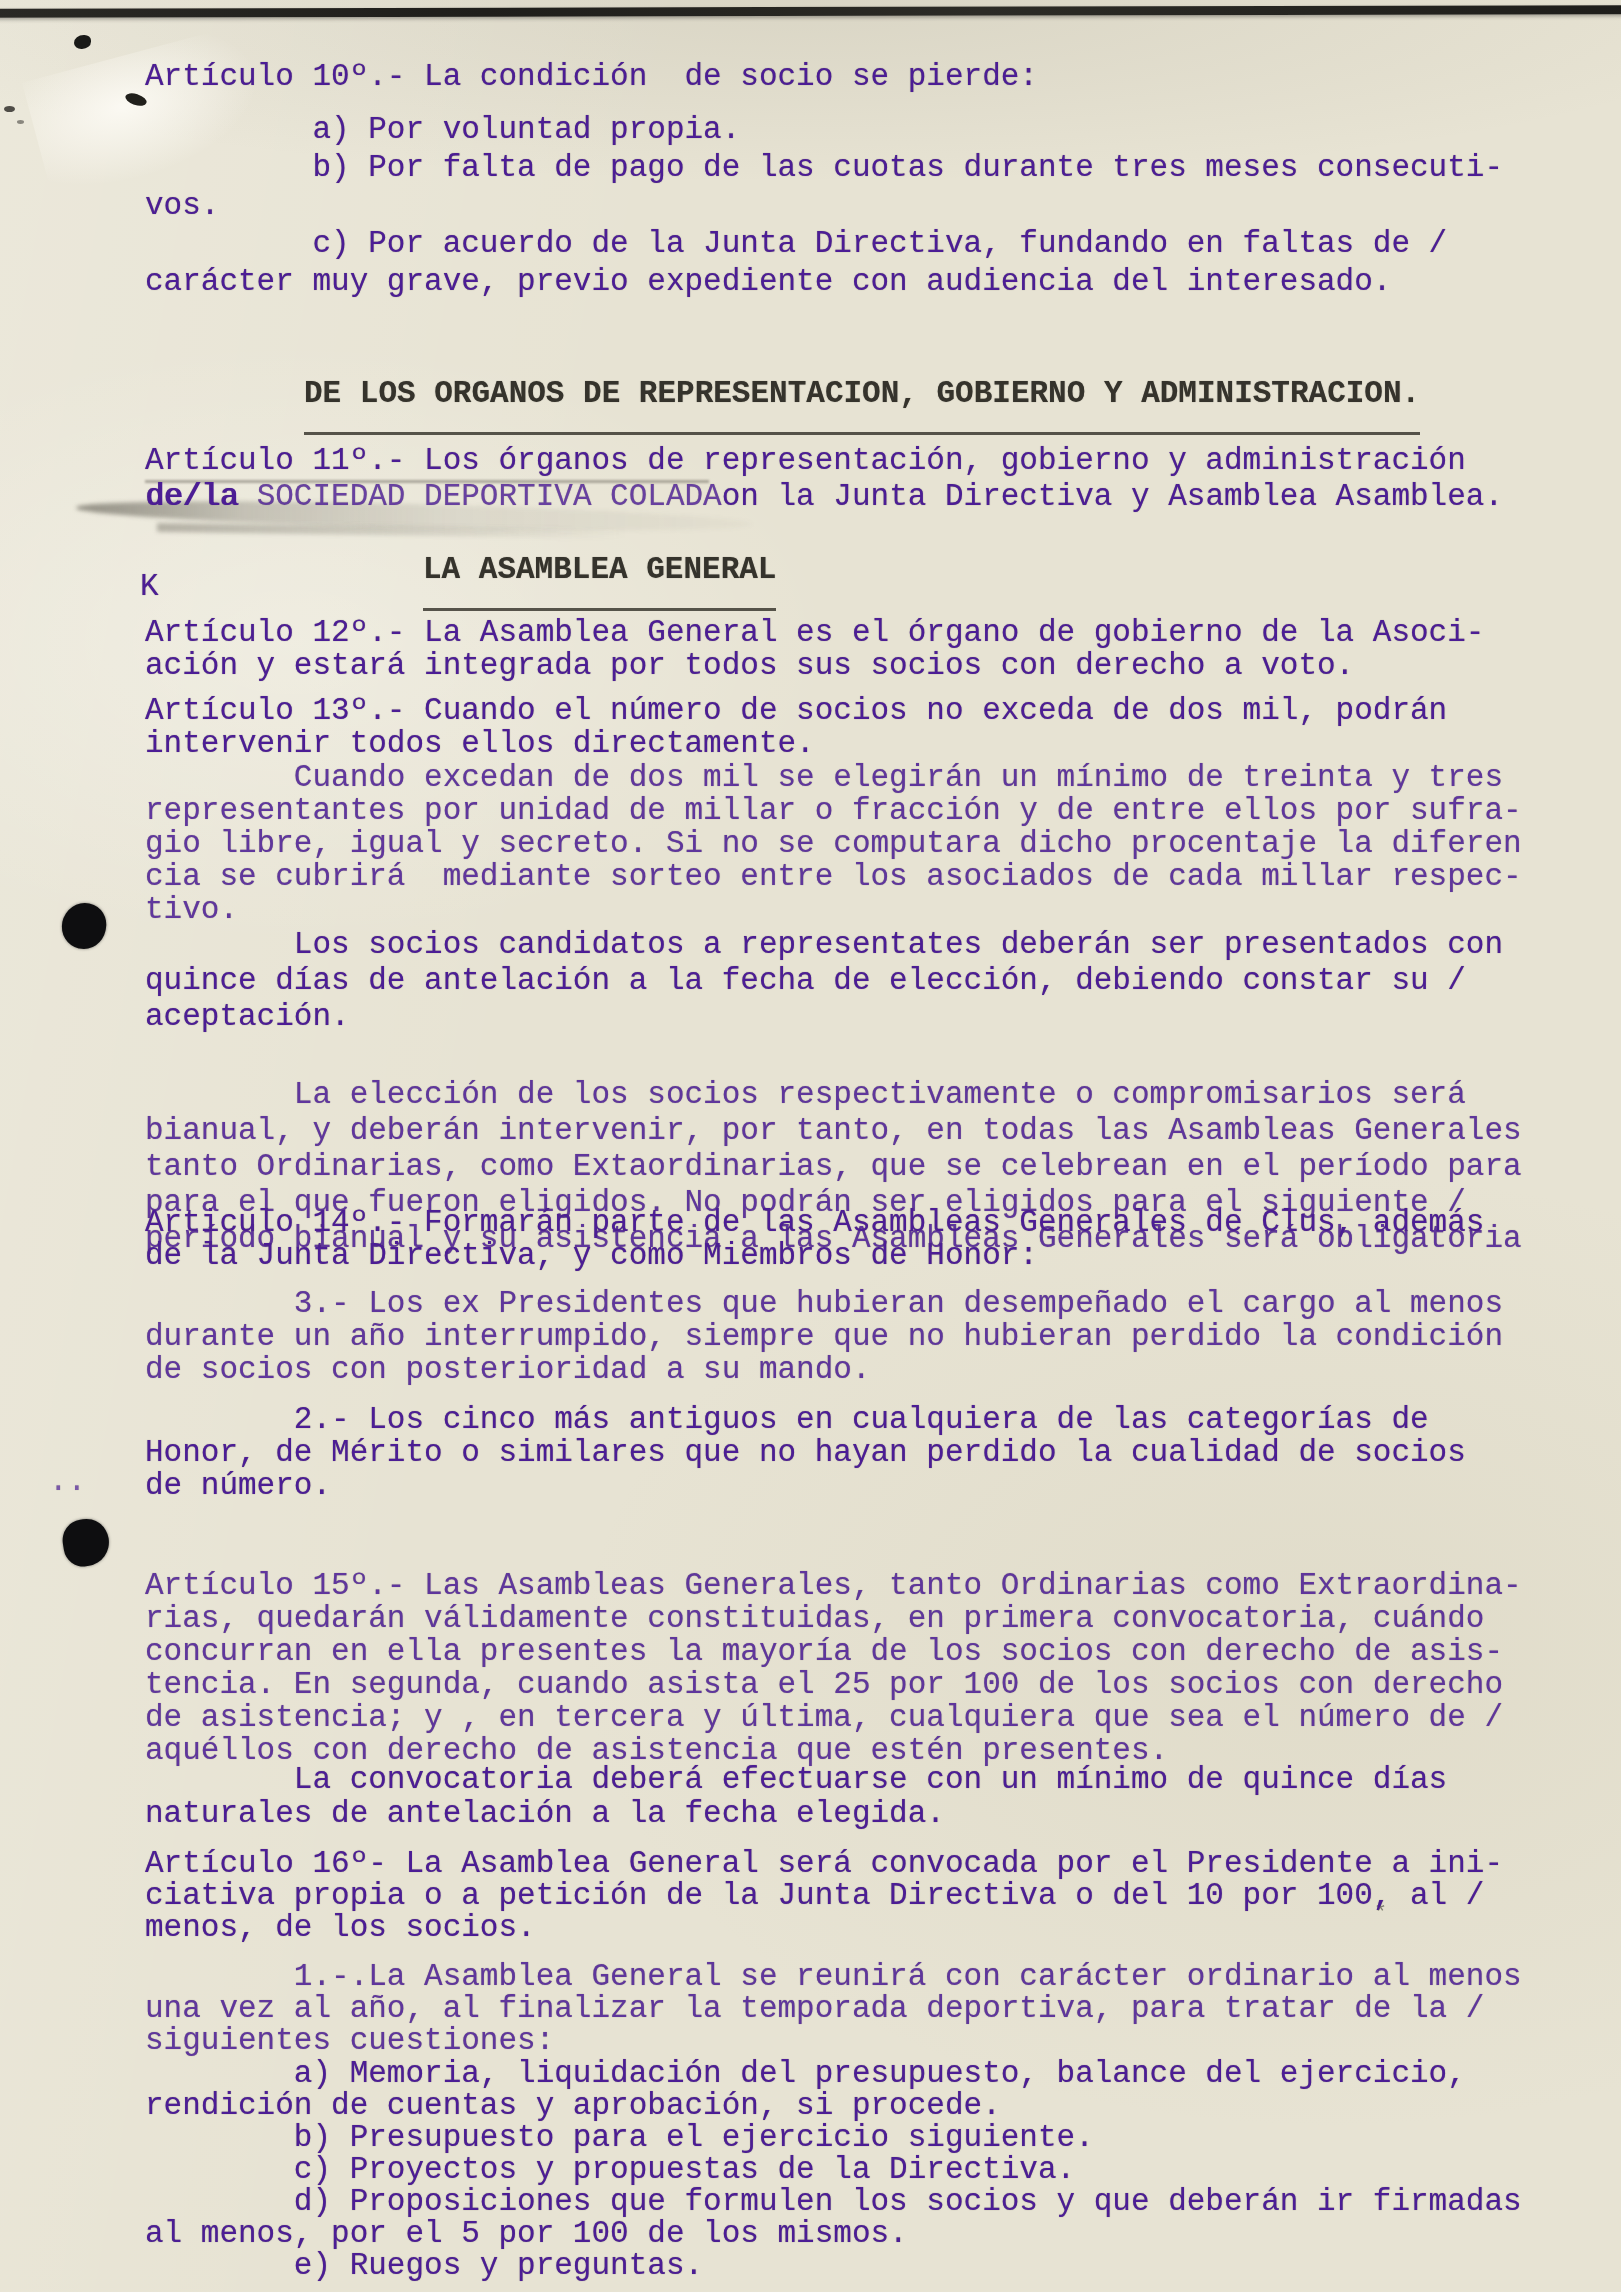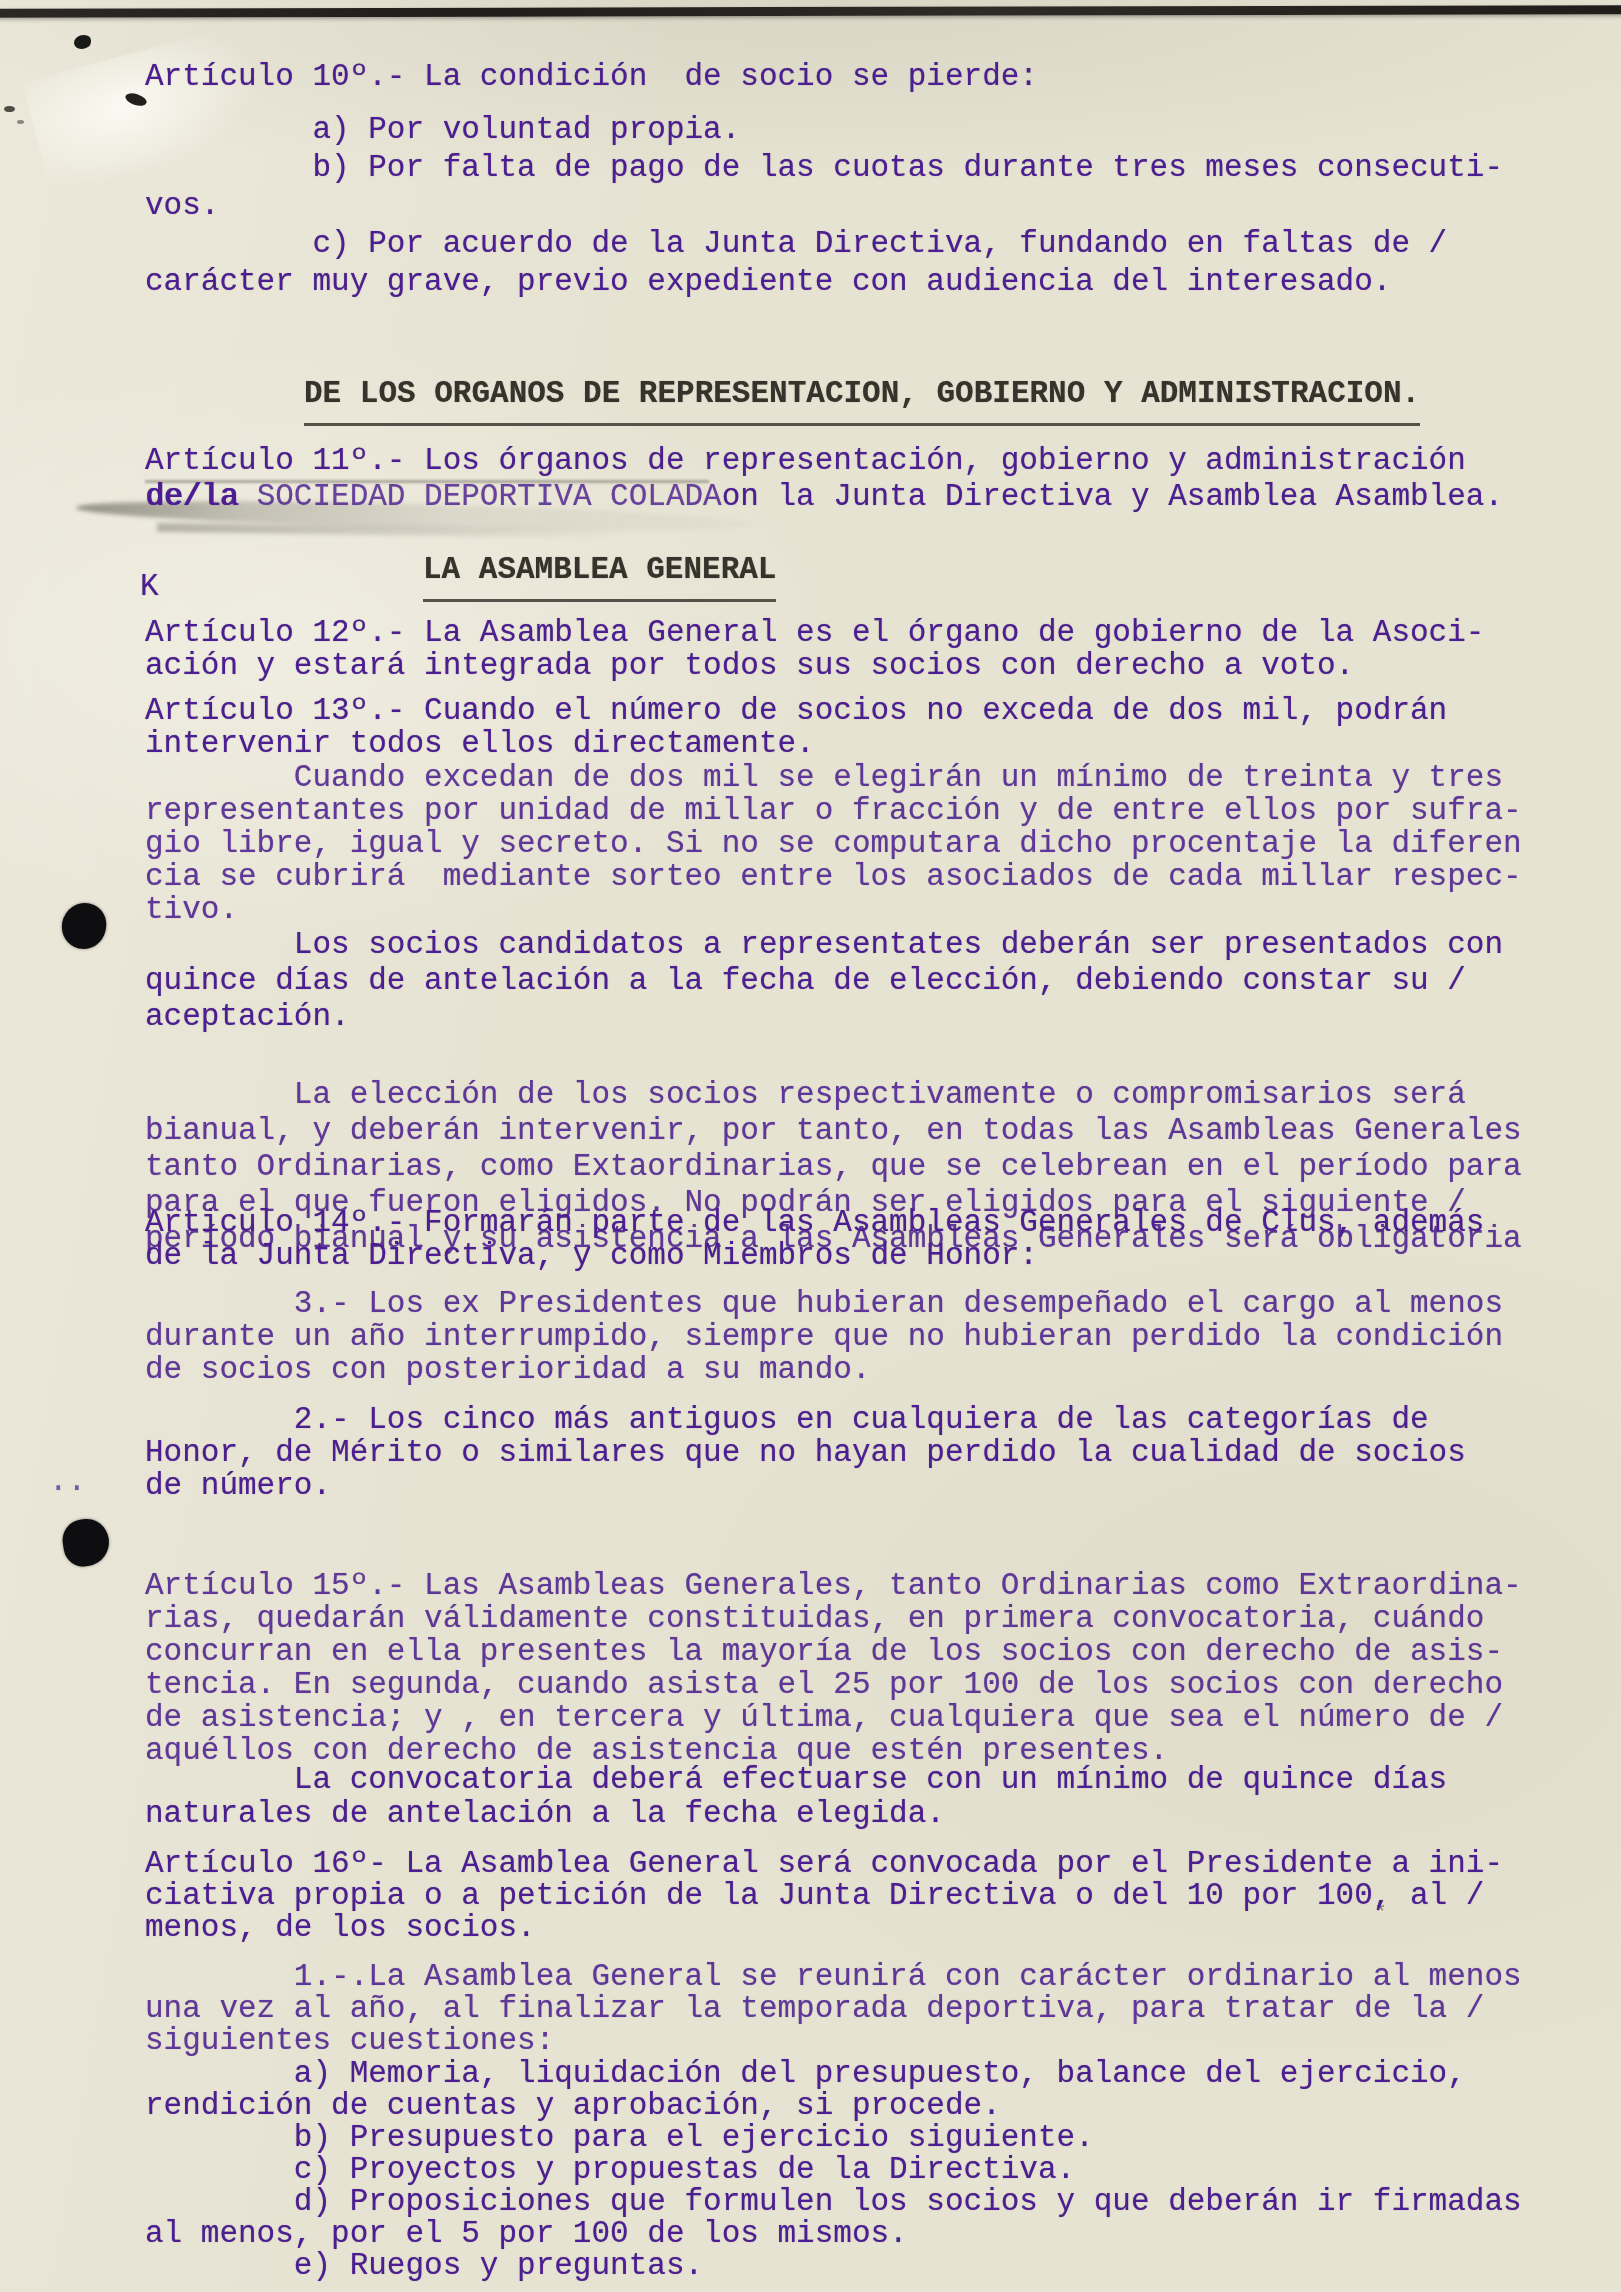--- a/index.html
+++ b/index.html
@@ -17,21 +17,21 @@
   .tw{
     position:absolute;left:145px;
     font-family:"Liberation Mono","DejaVu Sans Mono",monospace;
     font-size:31px;line-height:35px;color:#4c1d95;white-space:pre;
     text-shadow:0 0 1px rgba(59,57,48,0.55);
   }
   .lh33{line-height:32px}.lh34{line-height:33px}.lh35{line-height:34px}
   .lh37{line-height:36px}.lh39{line-height:38px}
   .soft{opacity:0.87;filter:blur(0.3px);}
   .dark{font-weight:700;color:#35332c;}
-  .underline{border-bottom:3.9px solid rgba(52,50,42,0.82);padding-bottom:12px;}
+  .underline{border-bottom:3.9px solid rgba(52,50,42,0.82);padding-bottom:21px;}
   .caps{opacity:0.82;}
   .overstrike{text-shadow:1.6px 0 0 currentColor,0 0 1px rgba(59,57,48,0.5);text-align:right;}
   
   .top-edge{position:absolute;left:-11.8px;top:6.9px;width:1656px;height:8.8px;
     background:linear-gradient(to right,#2a2925,#1f1e1b 30%,#2c2b26 60%,#1e1d1a);
     border-radius:4.9px;transform:rotate(-0.12deg);box-shadow:0 2px 3.9px rgba(40,38,34,0.35);}
   .hole{position:absolute;background:#0e0e10;box-shadow:0 0 2.9px rgba(25,25,25,0.55);}
   .hole1{left:62px;top:903px;width:44px;height:46px;border-radius:52% 48% 50% 50%;transform:rotate(12deg);}
   .hole2{left:63px;top:1519px;width:46px;height:47px;border-radius:48% 52% 55% 45%;transform:rotate(-9deg);}
   .smudge1{position:absolute;left:76px;top:504px;width:676px;height:23.5px;border-radius:50%;

